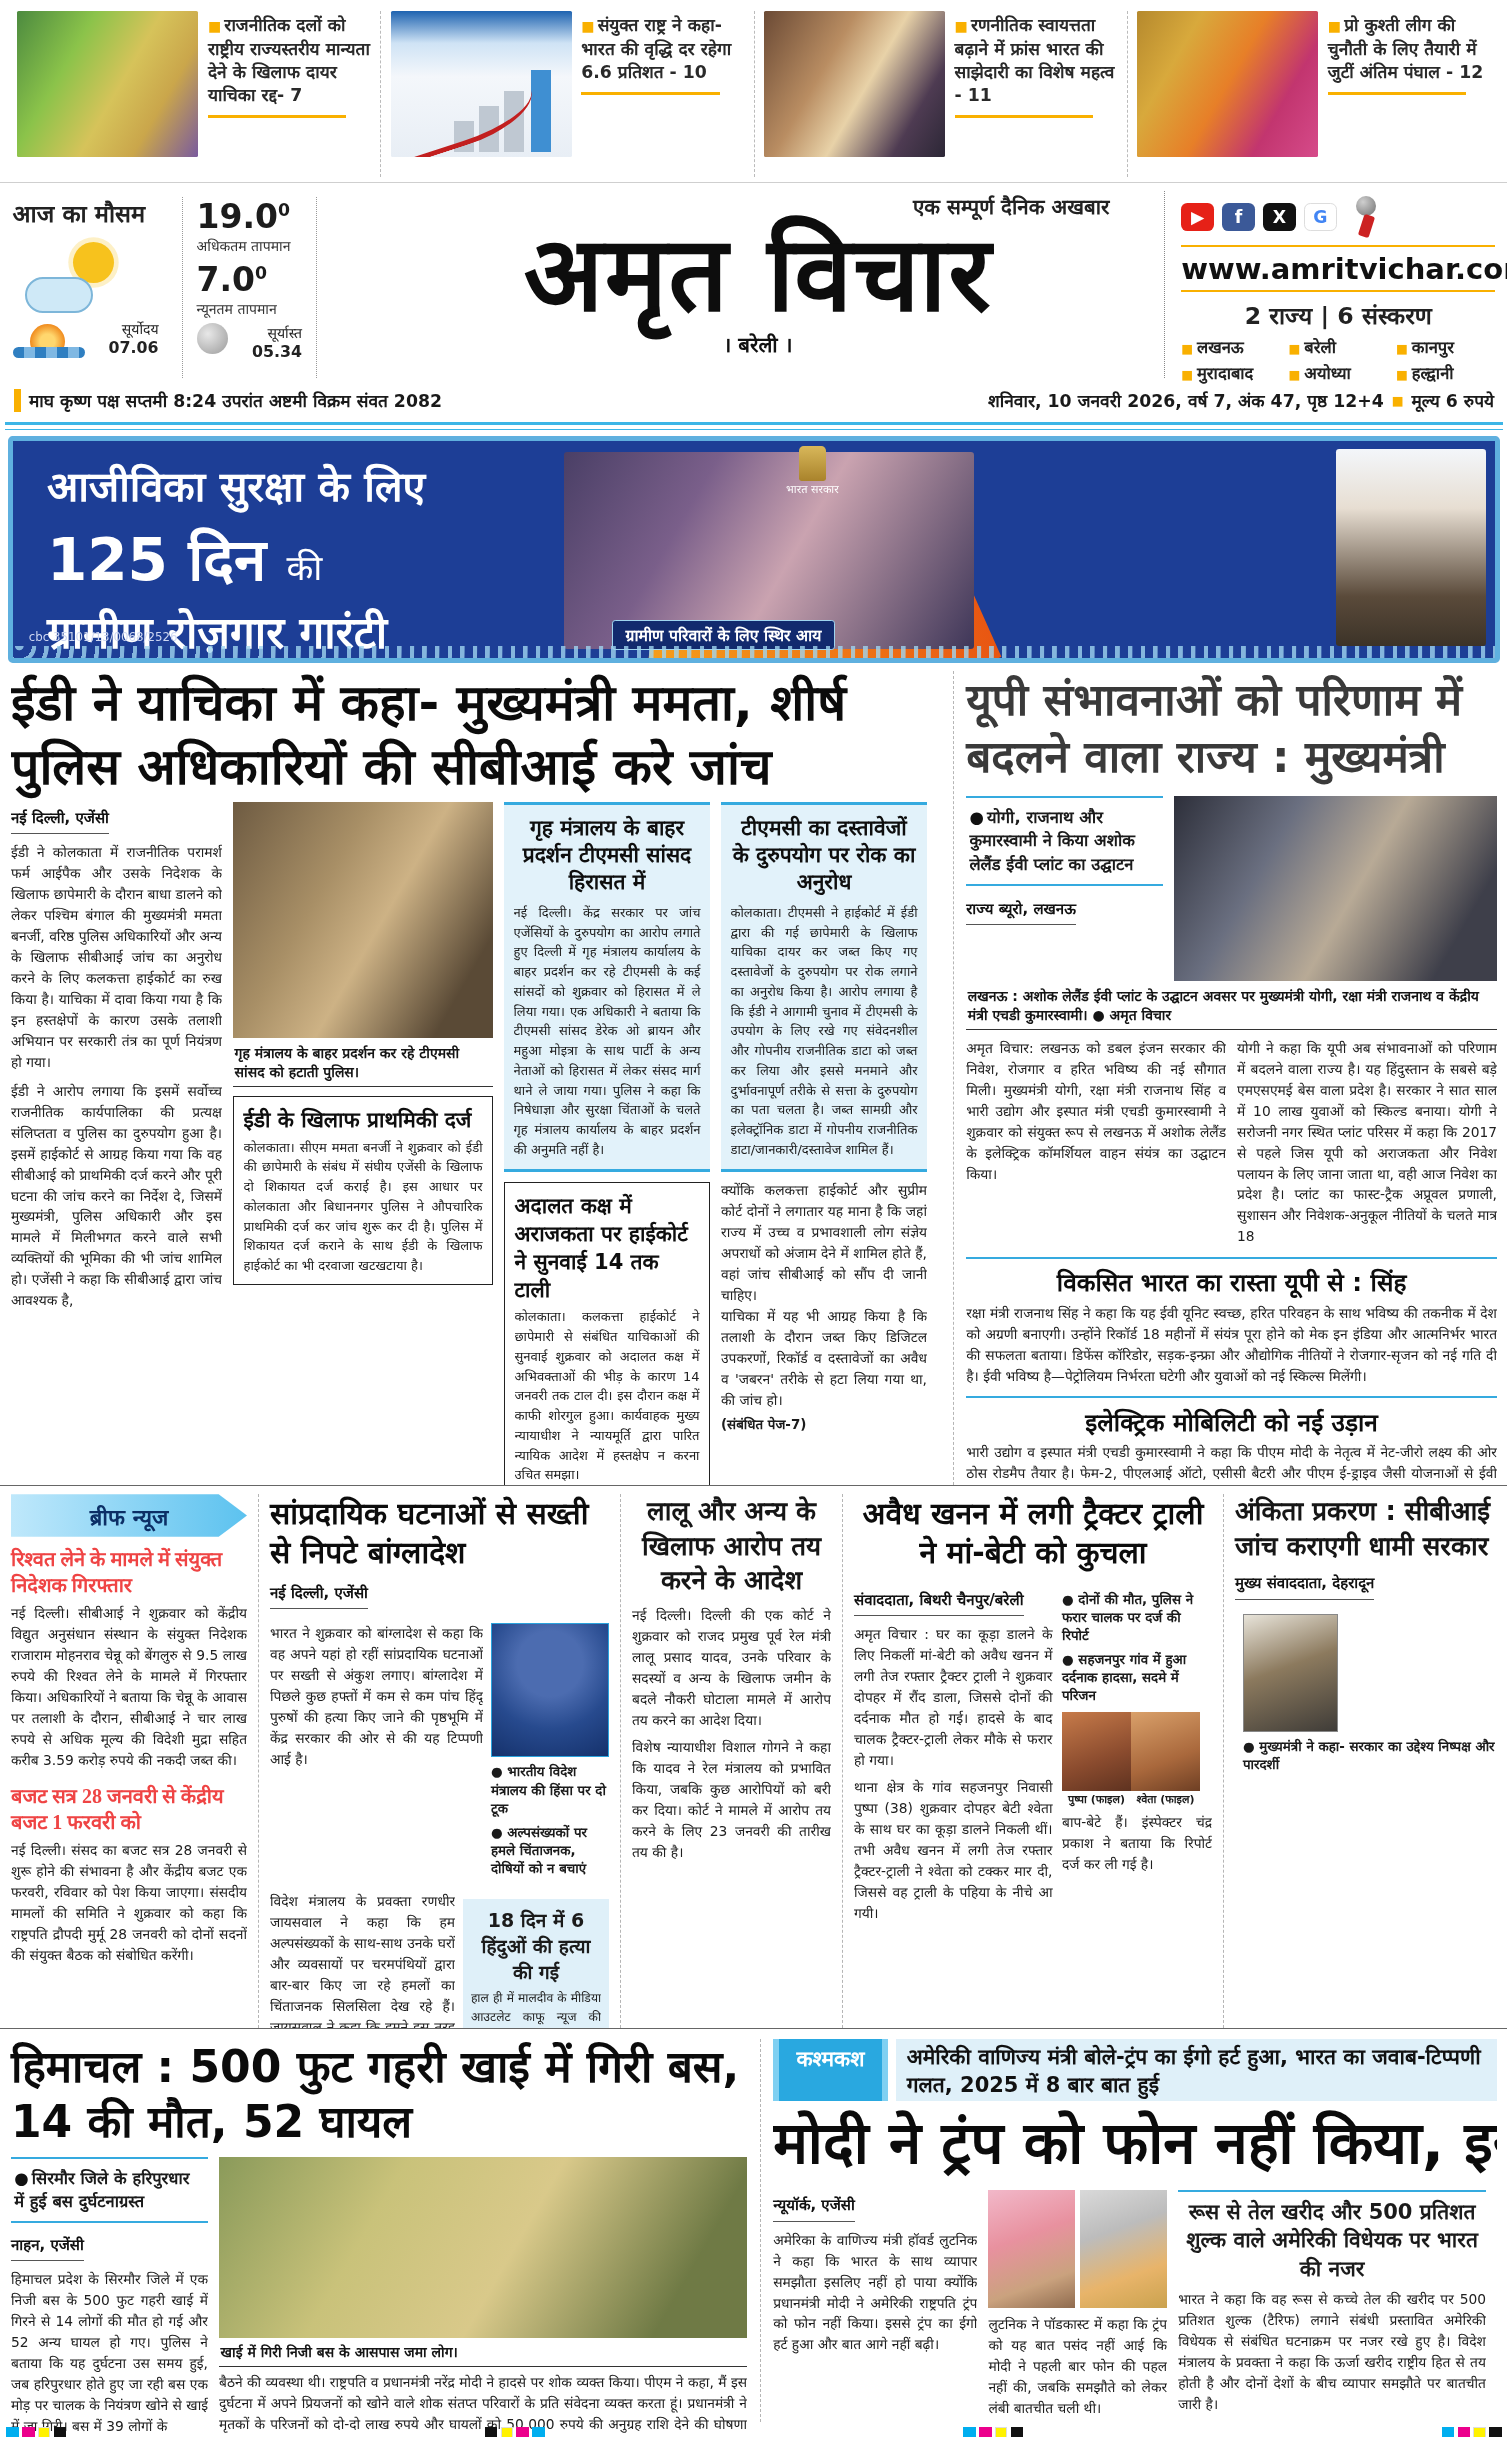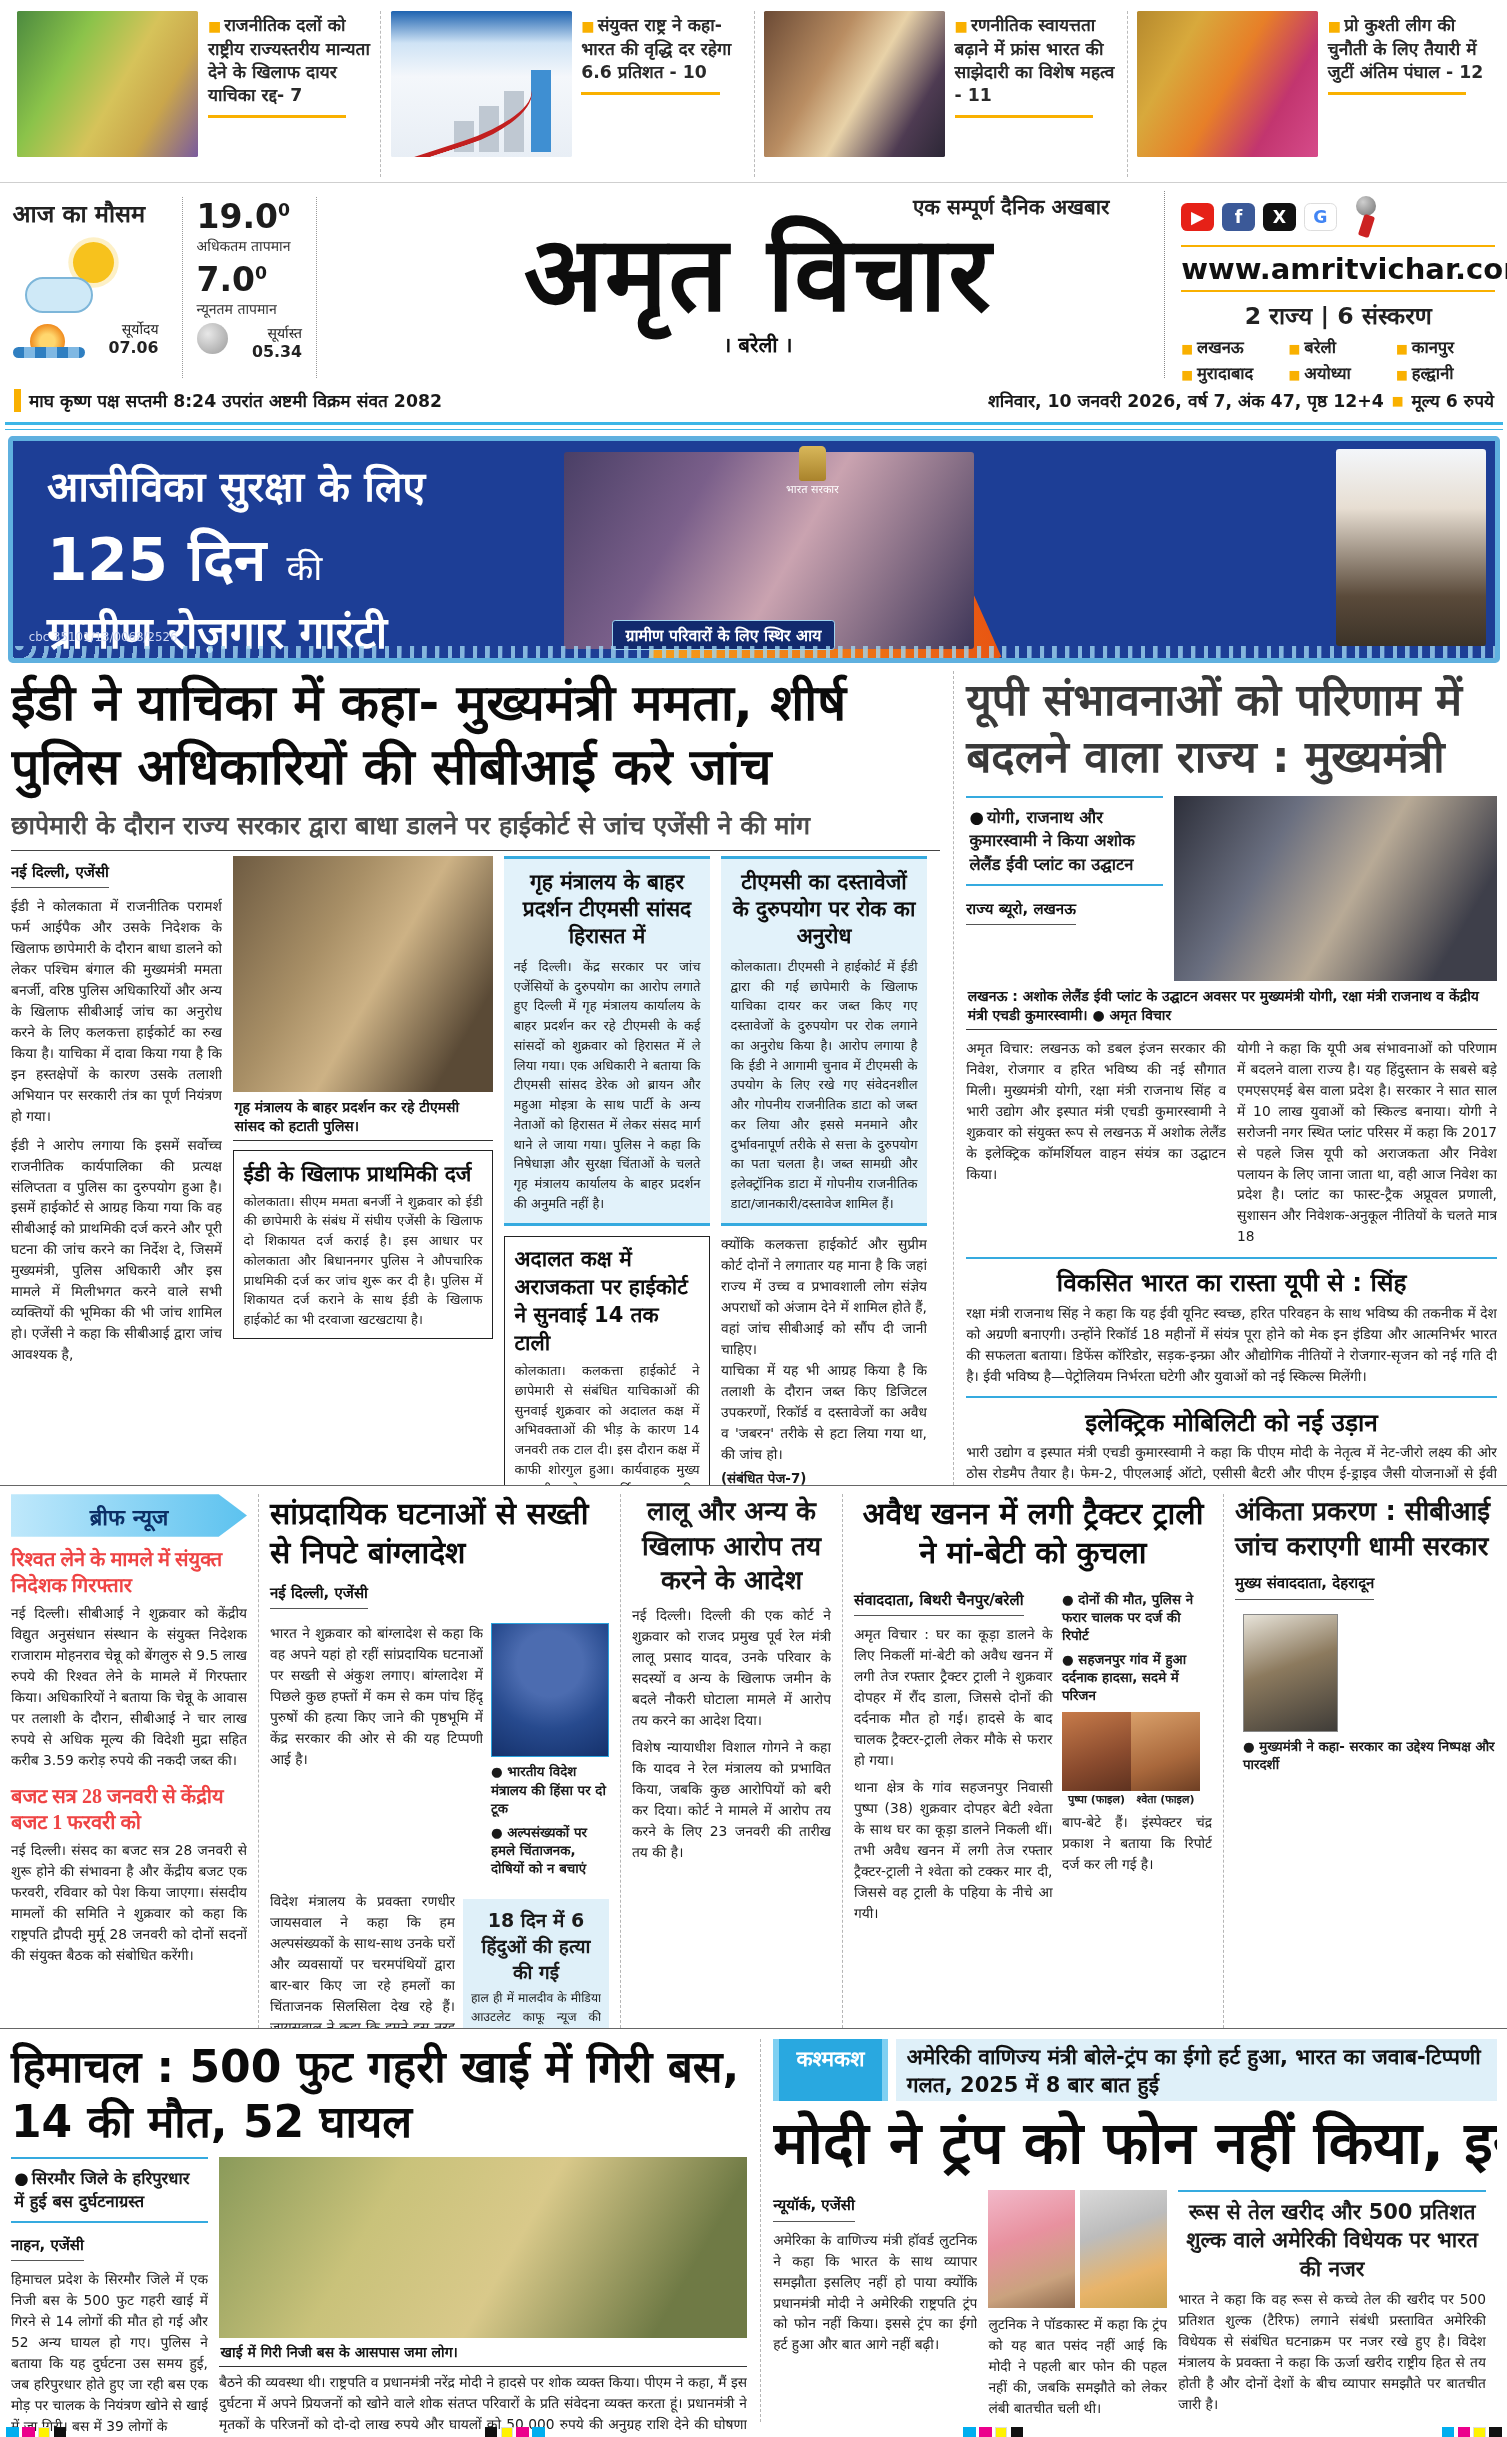--- a/index.html
+++ b/index.html
@@ -295,21 +295,20 @@
     <div class="ad-modi"></div>
     <div class="ad-cap">ग्रामीण परिवारों के लिए स्थिर आय</div>
     <div class="ad-cbc">cbc 35101/13/0068/2526</div>
     <div class="scallop"></div>
   </div>
 
   <div class="top">
 
     <div class="main-story">
       <div class="hl-main">ईडी ने याचिका में कहा- मुख्यमंत्री ममता, शीर्ष पुलिस अधिकारियों की सीबीआई करे जांच</div>
-      <div class="subhead">छापेमारी के दौरान राज्य सरकार द्वारा बाधा डालने पर हाईकोर्ट से जांच एजेंसी ने की मांग</div>
       <div class="ms-grid">
         <div class="ms-colA">
           <span class="byline">नई दिल्ली, एजेंसी</span>
           <div class="body-txt">ईडी ने कोलकाता में राजनीतिक परामर्श फर्म आईपैक और उसके निदेशक के खिलाफ छापेमारी के दौरान बाधा डालने को लेकर पश्चिम बंगाल की मुख्यमंत्री ममता बनर्जी, वरिष्ठ पुलिस अधिकारियों और अन्य के खिलाफ सीबीआई जांच का अनुरोध करने के लिए कलकत्ता हाईकोर्ट का रुख किया है। याचिका में दावा किया गया है कि इन हस्तक्षेपों के कारण उसके तलाशी अभियान पर सरकारी तंत्र का पूर्ण नियंत्रण हो गया।</div>
           <div class="body-txt" style="margin-top:7.9px">ईडी ने आरोप लगाया कि इसमें सर्वोच्च राजनीतिक कार्यपालिका की प्रत्यक्ष संलिप्तता व पुलिस का दुरुपयोग हुआ है। इसमें हाईकोर्ट से आग्रह किया गया कि वह सीबीआई को प्राथमिकी दर्ज करने और पूरी घटना की जांच करने का निर्देश दे, जिसमें मुख्यमंत्री, पुलिस अधिकारी और इस मामले में मिलीभगत करने वाले सभी व्यक्तियों की भूमिका की भी जांच शामिल हो। एजेंसी ने कहा कि सीबीआई द्वारा जांच आवश्यक है,</div>
         </div>
         <div class="ms-colB">
           <div class="photo"></div>
           <div class="caption">गृह मंत्रालय के बाहर प्रदर्शन कर रहे टीएमसी सांसद को हटाती पुलिस।</div>
           <div class="wirebox">

